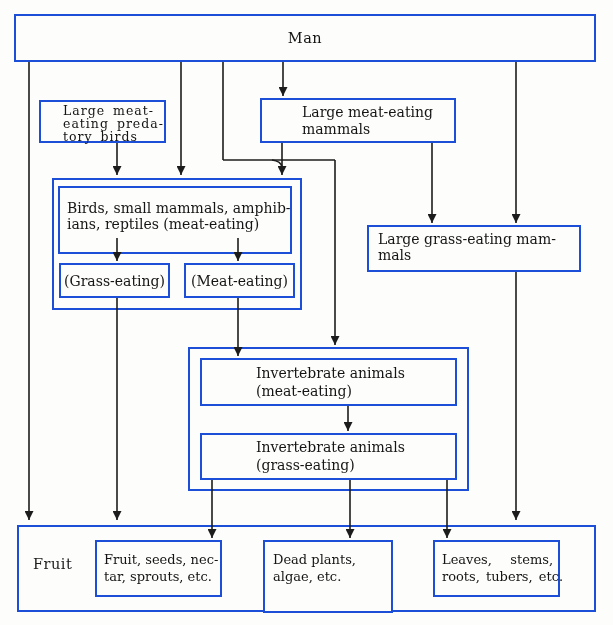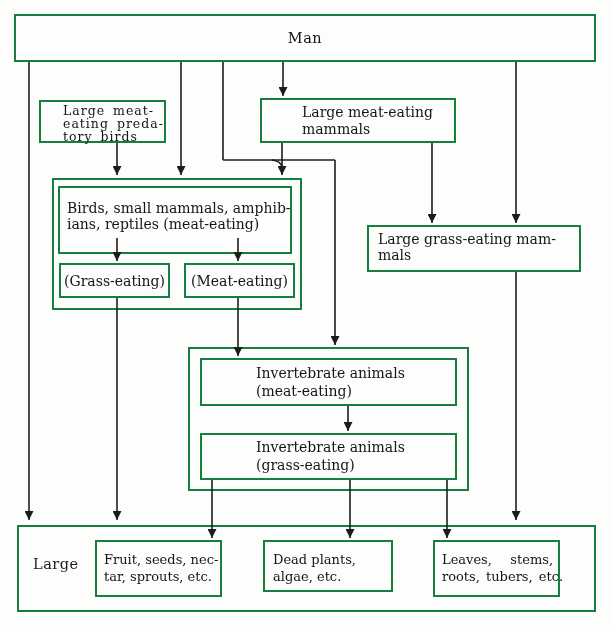--- a/index.html
+++ b/index.html
@@ -6,21 +6,21 @@
   .canvas{
     position:relative;
     width:613px;height:625px;
     background:#fdfdfb;
     font-family:"DejaVu Serif","Liberation Serif",serif;
     color:#1c1c1c;
     overflow:hidden;
   }
   .box{
     position:absolute;
-    border:2px solid #15803d;
+    border:2px solid #1d4ed8;
     background:#fdfdfb;
     box-sizing:border-box;
   }
   .lbl{
     display:block;
     white-space:pre;
     font-size:14px;
     line-height:16px;
     color:#151515;
   }
@@ -38,21 +38,21 @@
   .b-grassmam{left:367px;top:225px;width:214px;height:47px;padding:4px 4px 0 9px;}
   .b-invgroup{left:188px;top:347px;width:281px;height:144px;}
   .b-invmeat{left:200px;top:358px;width:257px;height:48px;padding:4px 4px 0 54px;}
   .b-invmeat .lbl{line-height:18px;}
   .b-invgrass{left:200px;top:433px;width:257px;height:47px;padding:3px 4px 0 54px;}
   .b-invgrass .lbl{line-height:18px;}
   .b-plants{left:17px;top:525px;width:579px;height:87px;}
   .t-plants{position:absolute;left:33px;top:556px;font-size:14.5px;letter-spacing:.5px;}
   .b-fruit{left:95px;top:540px;width:127px;height:57px;padding:9px 4px 0 7px;}
   .b-fruit .lbl{font-size:13px;line-height:17px;}
-  .b-dead{left:263px;top:540px;width:130px;height:52px;padding:9px 4px 0 8px;}
+  .b-dead{left:263px;top:540px;width:130px;height:73px;padding:9px 4px 0 8px;}
   .b-dead .lbl{font-size:13px;line-height:17px;}
   .b-leaves{left:433px;top:540px;width:127px;height:57px;padding:9px 4px 8px 7px;}
   .b-leaves .lbl{font-size:13px;line-height:17px;word-spacing:2px;}
   .arrows{position:absolute;left:0;top:0;pointer-events:none;}
 </style>
 </head>
 <body>
 
 <div class="canvas">
 
@@ -96,21 +96,21 @@
   <div class="box b-invmeat">
     <span class="lbl">Invertebrate animals
 (meat-eating)</span>
   </div>
 
   <div class="box b-invgrass">
     <span class="lbl">Invertebrate animals
 (grass-eating)</span>
   </div>
 
-  <span class="t-plants">Large</span>
+  <span class="t-plants">Fruit</span>
 
   <div class="box b-fruit">
     <span class="lbl">Fruit, seeds, nec-
 tar, sprouts, etc.</span>
   </div>
 
   <div class="box b-dead">
     <span class="lbl">Dead plants,
 algae, etc.</span>
   </div>

